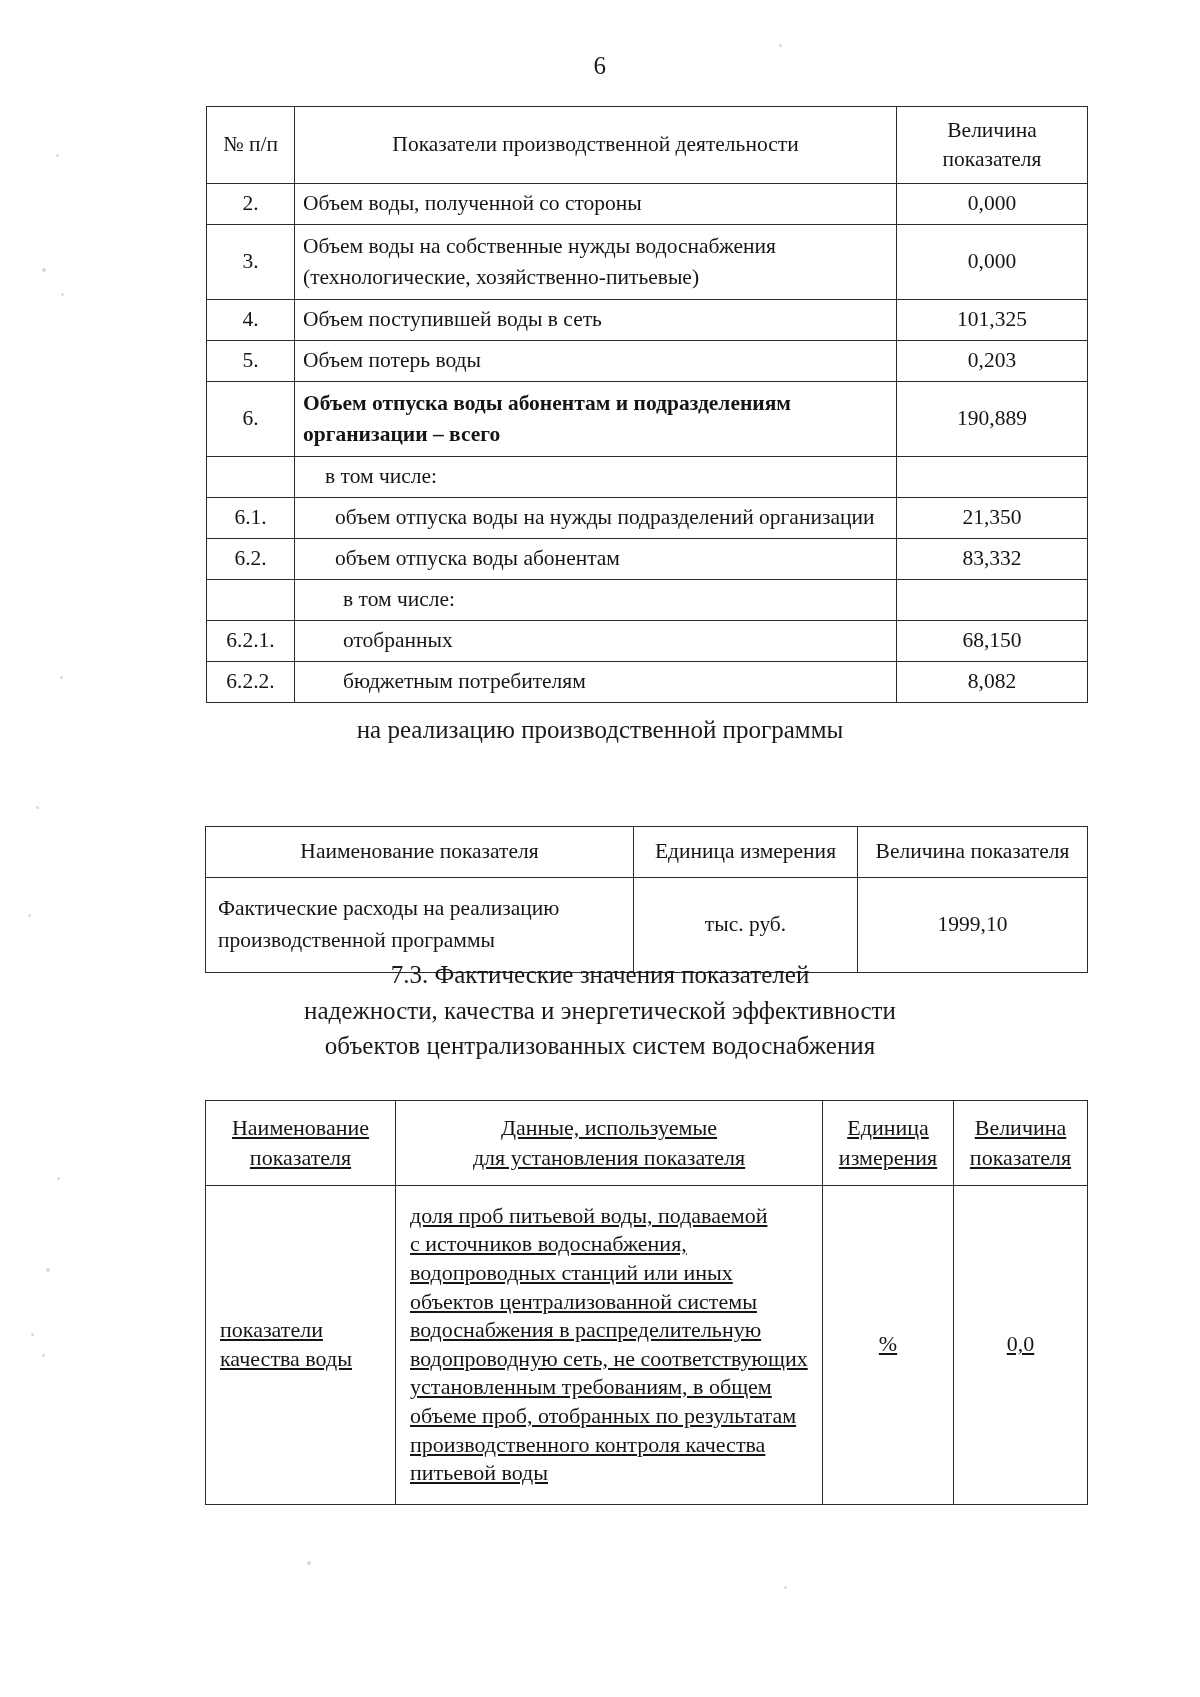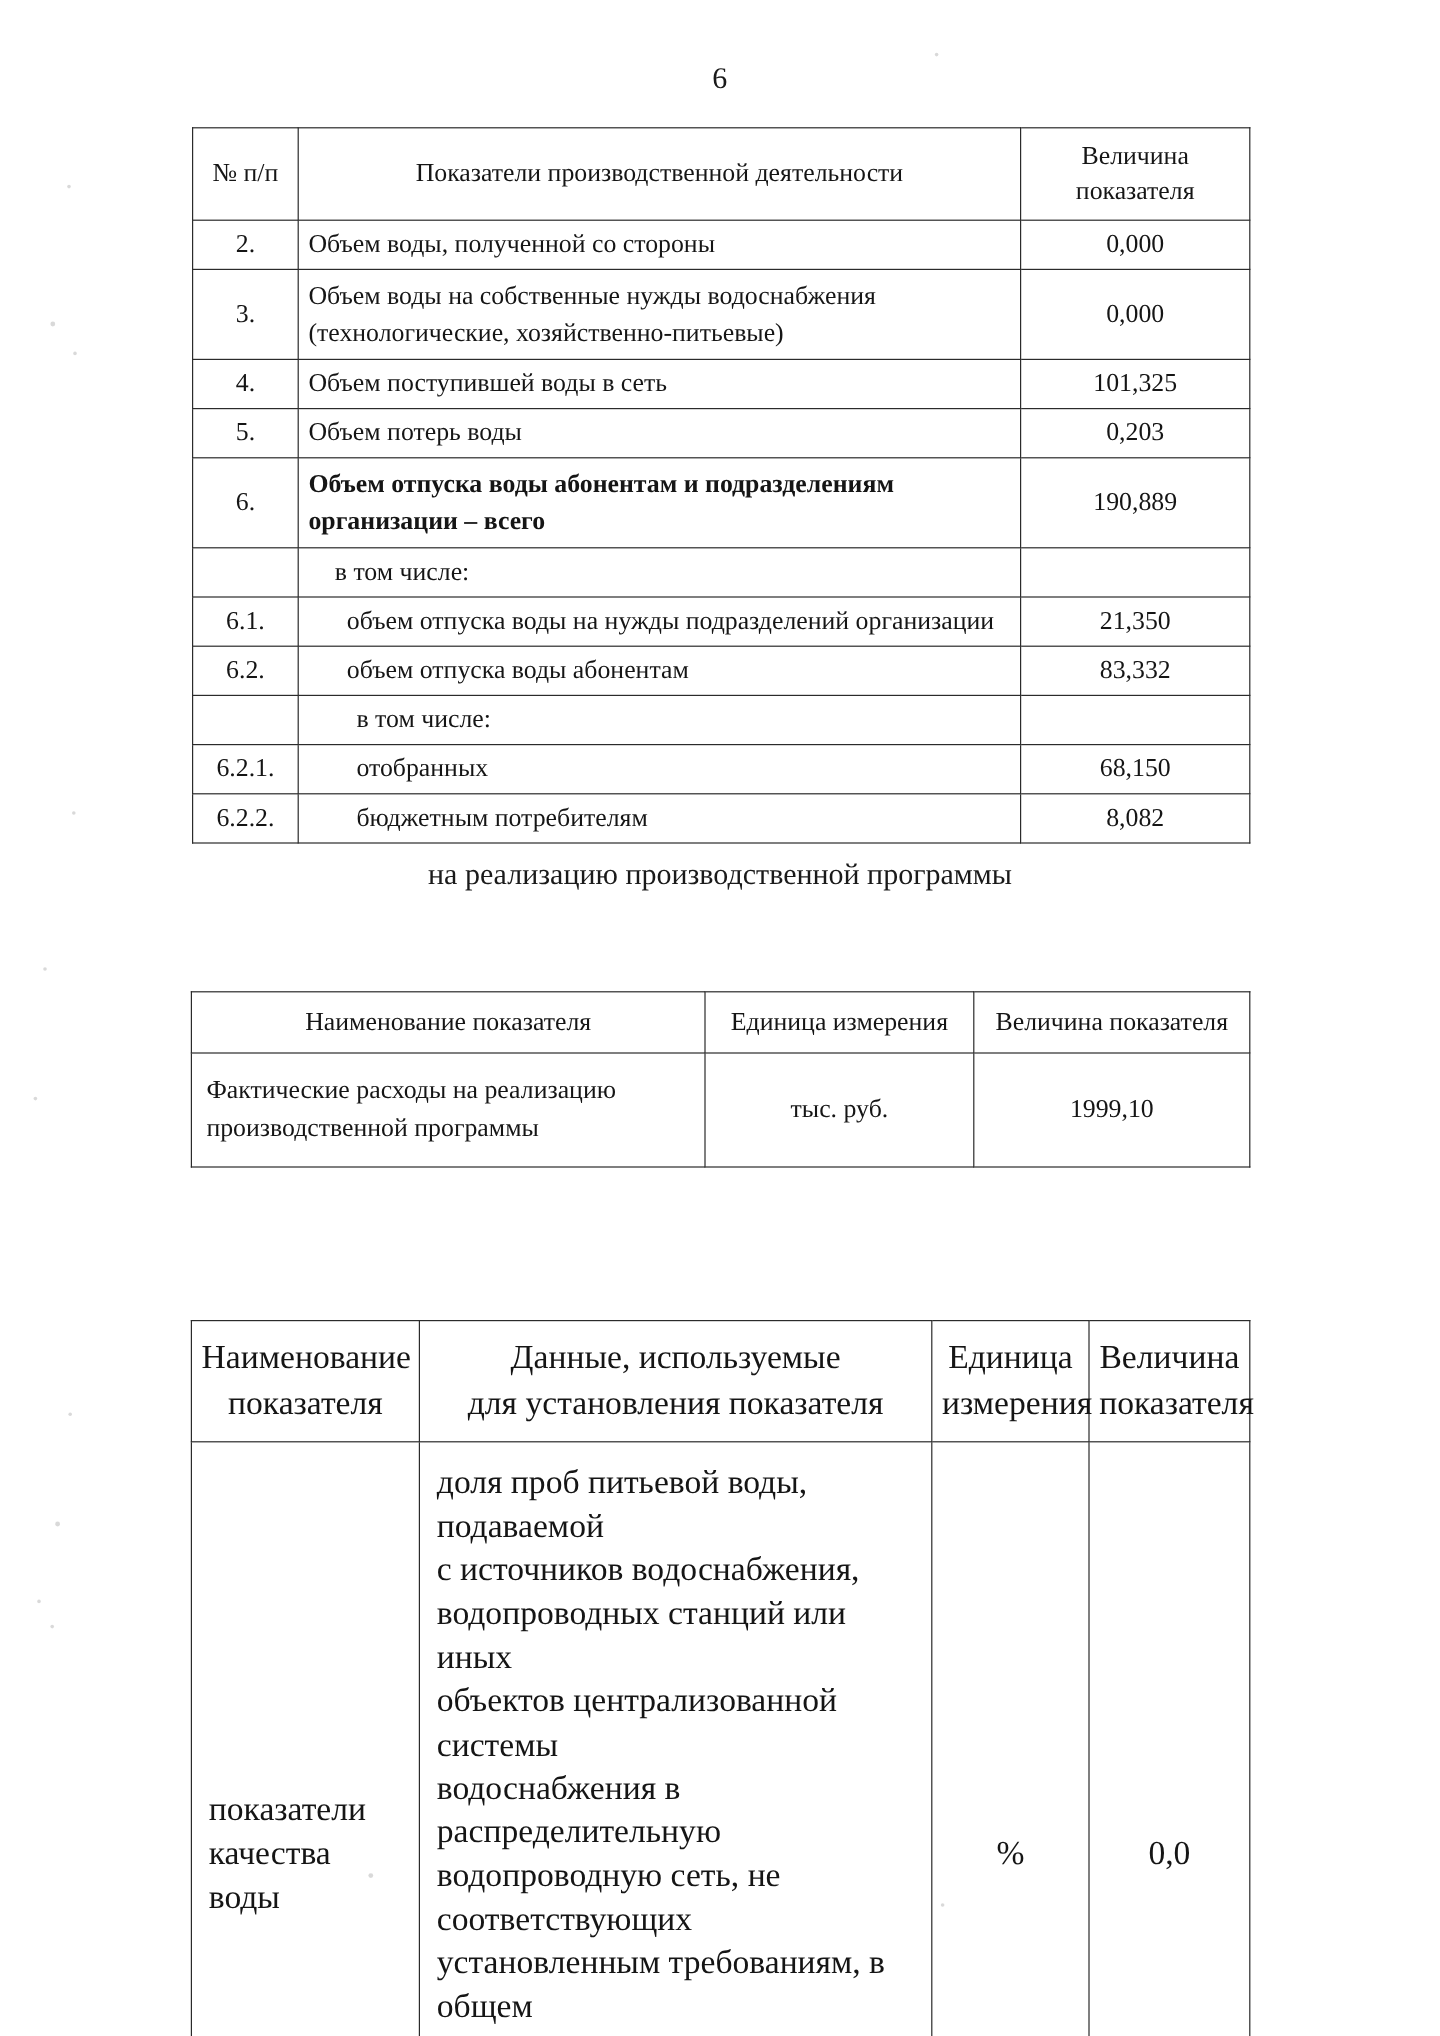--- a/index.html
+++ b/index.html
@@ -39,20 +39,21 @@
     text-align: center;
     font-size: 25px;
     letter-spacing: .3px;
   }
 
   
   table.doc {
     border-collapse: collapse;
     table-layout: fixed;
     background: transparent;
+    margin-left: 46px;
   }
   table.doc td, table.doc th {
     border: 1.6px solid #2b2b2b;
     padding: 5px 8px;
     font-weight: normal;
     font-size: 21.5px;
     line-height: 1.3;
     vertical-align: middle;
     color: #151515;
   }
@@ -105,21 +106,21 @@
   #table-reliability {
     position: absolute;
     left: 159px;
     top: 1100px;
     width: 882px;
   }
   #table-reliability .r-col-name { width: 190px; }
   #table-reliability .r-col-data { width: 427px; }
   #table-reliability .r-col-unit { width: 131px; }
   #table-reliability .r-col-val  { width: 134px; }
-  #table-reliability td { padding: 10px 12px; font-size: 28px; }
+  #table-reliability td { padding: 10px 12px; font-size: 22px; text-decoration: underline; }
   #table-reliability .hdr td { line-height: 1.36; padding: 12px 8px; }
   .cell-para {
     text-align: left;
     line-height: 1.52;
     padding: 16px 10px 16px 14px !important;
     white-space: pre-line;
   }
   .cell-label {
     text-align: left;
     line-height: 1.5;
@@ -253,20 +254,25 @@
       </tr>
       <tr class="row-body">
         <td class="l" style="white-space:pre-line;line-height:1.48;">Фактические расходы на реализацию
 производственной программы</td>
         <td class="c">тыс. руб.</td>
         <td class="c">1999,10</td>
       </tr>
     </tbody>
   </table>
 
+  <div class="heading" id="heading-73">
+    <div>7.3. Фактические значения показателей</div>
+    <div>надежности, качества и энергетической эффективности</div>
+    <div>объектов централизованных систем водоснабжения</div>
+  </div>
 
   <table class="doc" id="table-reliability">
     <colgroup>
       <col class="r-col-name">
         <col class="r-col-data">
         <col class="r-col-unit">
         <col class="r-col-val">
     </colgroup>
     <tbody>
       <tr class="hdr">

